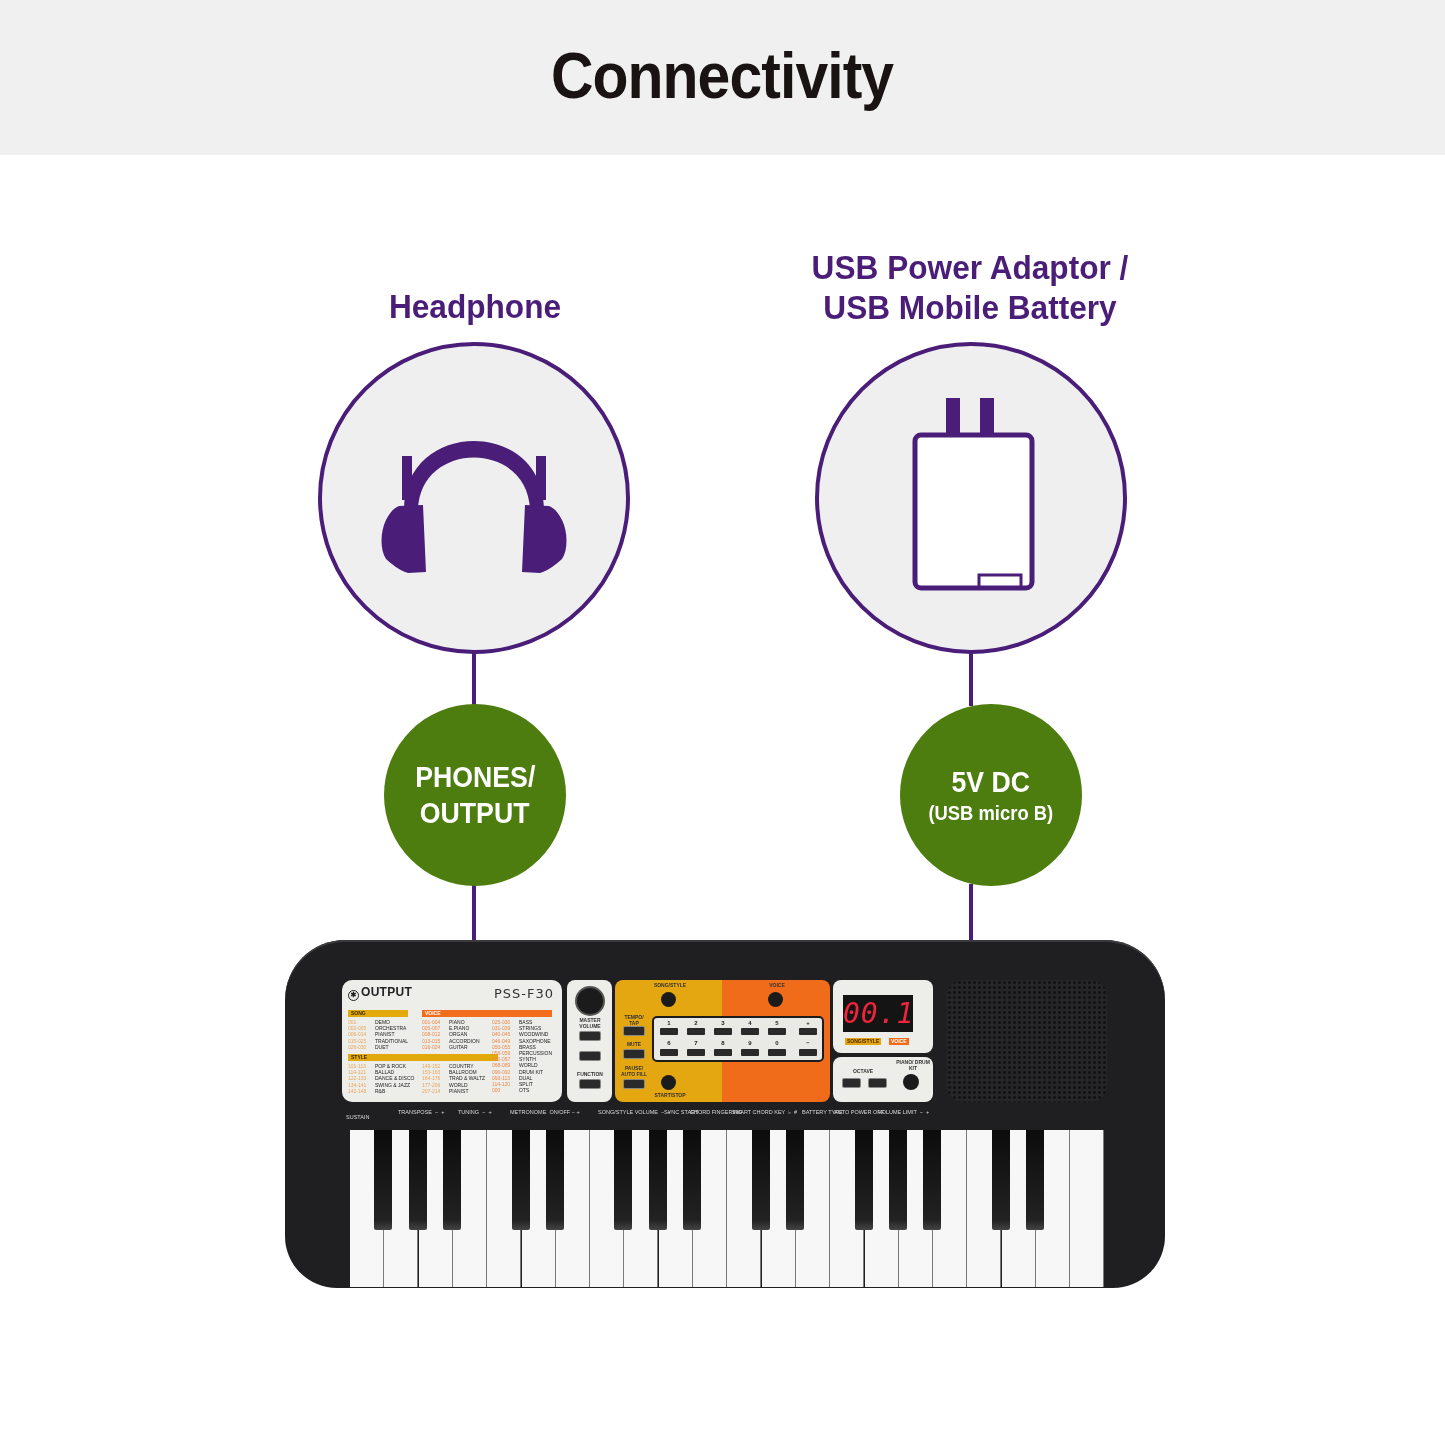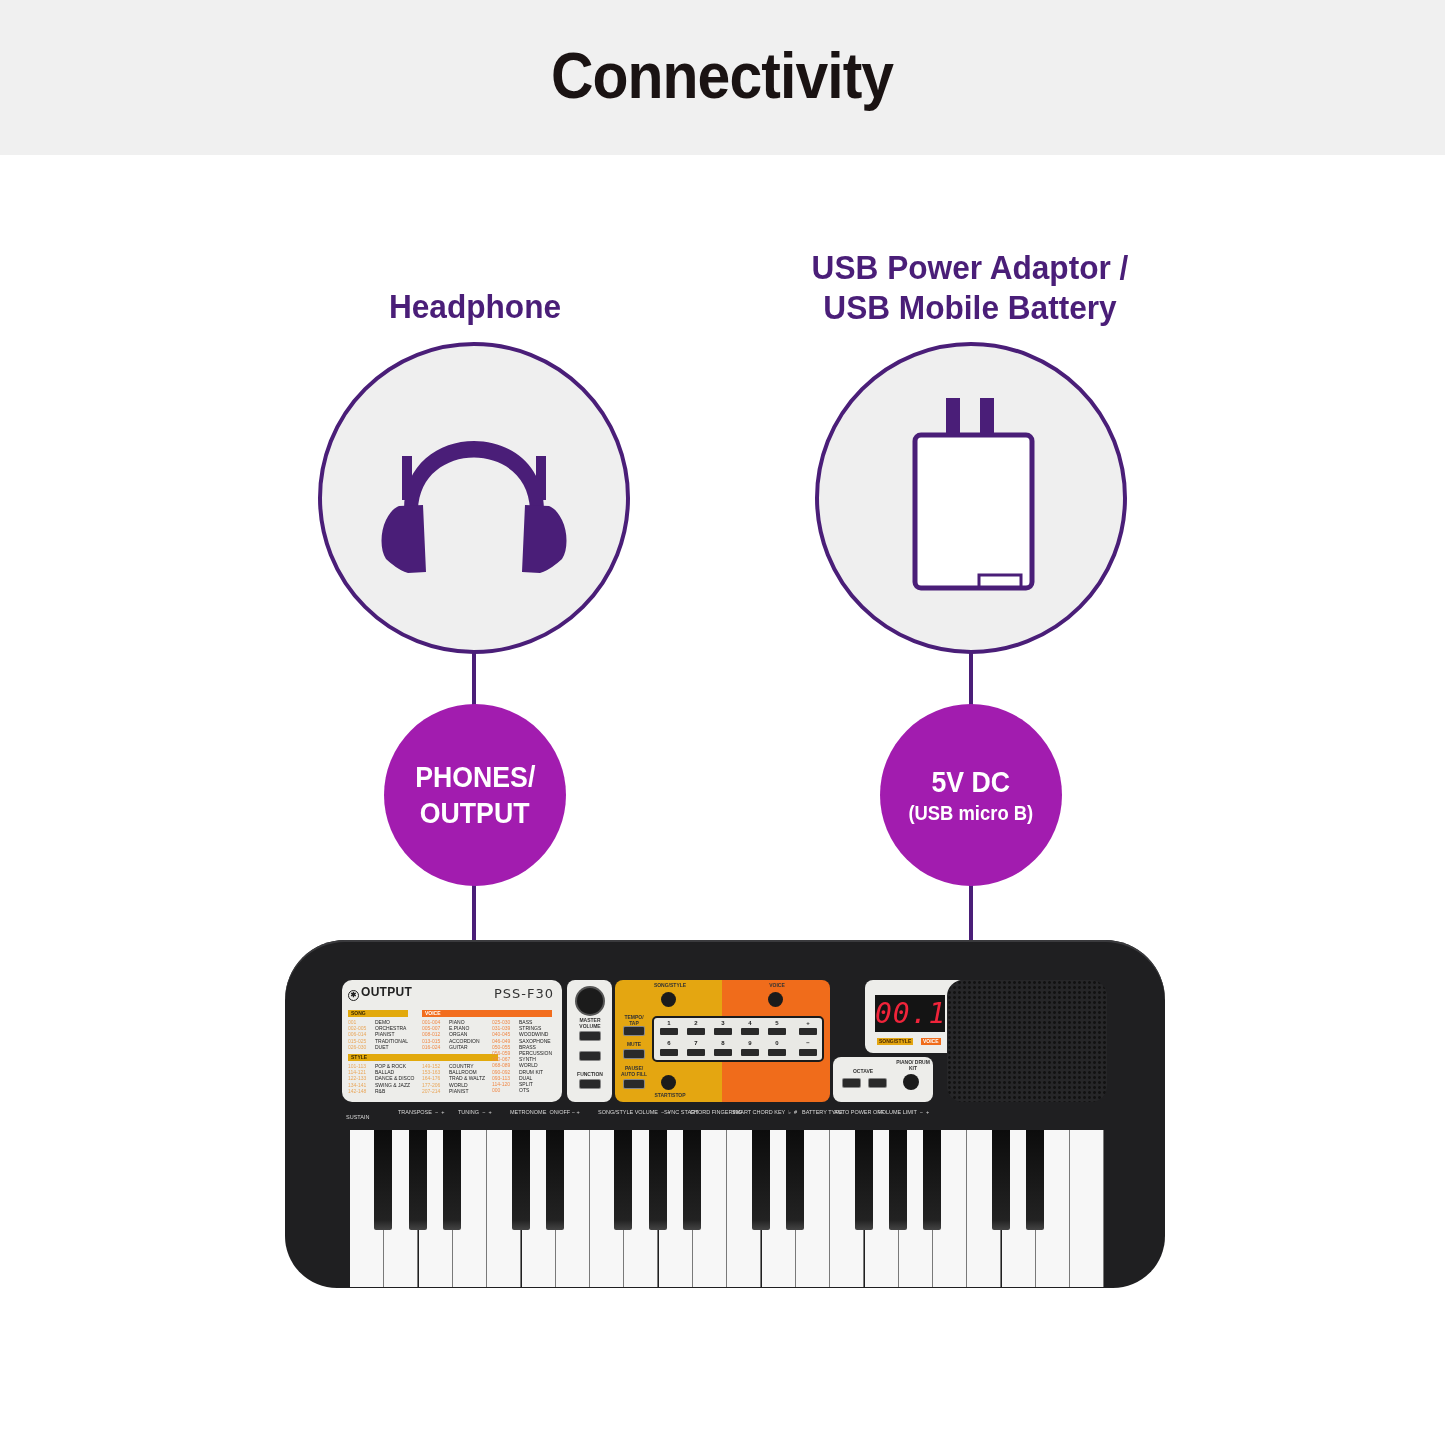--- a/index.html
+++ b/index.html
@@ -28,25 +28,25 @@
     border: 4px solid #4a1e78; background: #efefef;
   }
   .ring.left { left: 318px; top: 342px; }
   .ring.right { left: 815px; top: 342px; }
   .ring svg { position: absolute; left: 0; top: 0; }
 
   .line { position: absolute; width: 4px; background: #4a1e78; }
 
   .badge {
     position: absolute; width: 182px; height: 182px; border-radius: 50%;
-    background: #a21caf; color: #ffffff; display: flex; flex-direction: column;
+    background: #4d7c0f; color: #ffffff; display: flex; flex-direction: column;
     align-items: center; justify-content: center; text-align: center; font-weight: 700;
   }
   .badge.left { left: 384px; top: 704px; }
-  .badge.right { left: 880px; top: 704px; }
+  .badge.right { left: 900px; top: 704px; }
   .badge .big { font-size: 29px; line-height: 36px; transform: scaleX(0.92); }
   .badge .small { font-size: 20px; line-height: 26px; transform: scaleX(0.92); }
 
   
   .keyboard {
     position: absolute; left: 285px; top: 940px; width: 880px; height: 348px;
     background: #1f1f21; border-radius: 60px 60px 52px 52px;
     box-shadow: inset 0 2px 0 #3a3a3d;
   }
   .panel-info {
@@ -87,21 +87,21 @@
   }
   .numpad {
     position: absolute; left: 367px; top: 76px; width: 172px; height: 46px;
     background: #e9e9e5; border: 2px solid #1b1b1b; border-radius: 5px;
   }
   .numpad .key { position: absolute; width: 18px; height: 7px; background: #2a2a2a; border-radius: 1px; }
   .numpad .num { position: absolute; font-size: 6px; font-weight: 700; color: #222; width: 18px; text-align: center; }
 
   .panel-display {
     position: absolute; left: 548px; top: 40px; width: 100px; height: 73px;
-    background: #ededea; border-radius: 8px; margin-left: 32px;
+    background: #ededea; border-radius: 8px;
   }
   .led {
     position: absolute; left: 10px; top: 15px; width: 70px; height: 37px; background: #141414;
     color: #f0243a; font-family: "DejaVu Sans Mono", monospace; font-size: 28px; line-height: 37px;
     text-align: center; font-style: italic; letter-spacing: 1px;
   }
   .tag { position: absolute; top: 58px; height: 7px; font-size: 5px; font-weight: 700; line-height: 7px; padding: 0 2px; }
   .tag.ss { left: 12px; background: #e4a611; color: #4a2a00; }
   .tag.vc { left: 56px; background: #f06c1b; color: #fff; }
 

